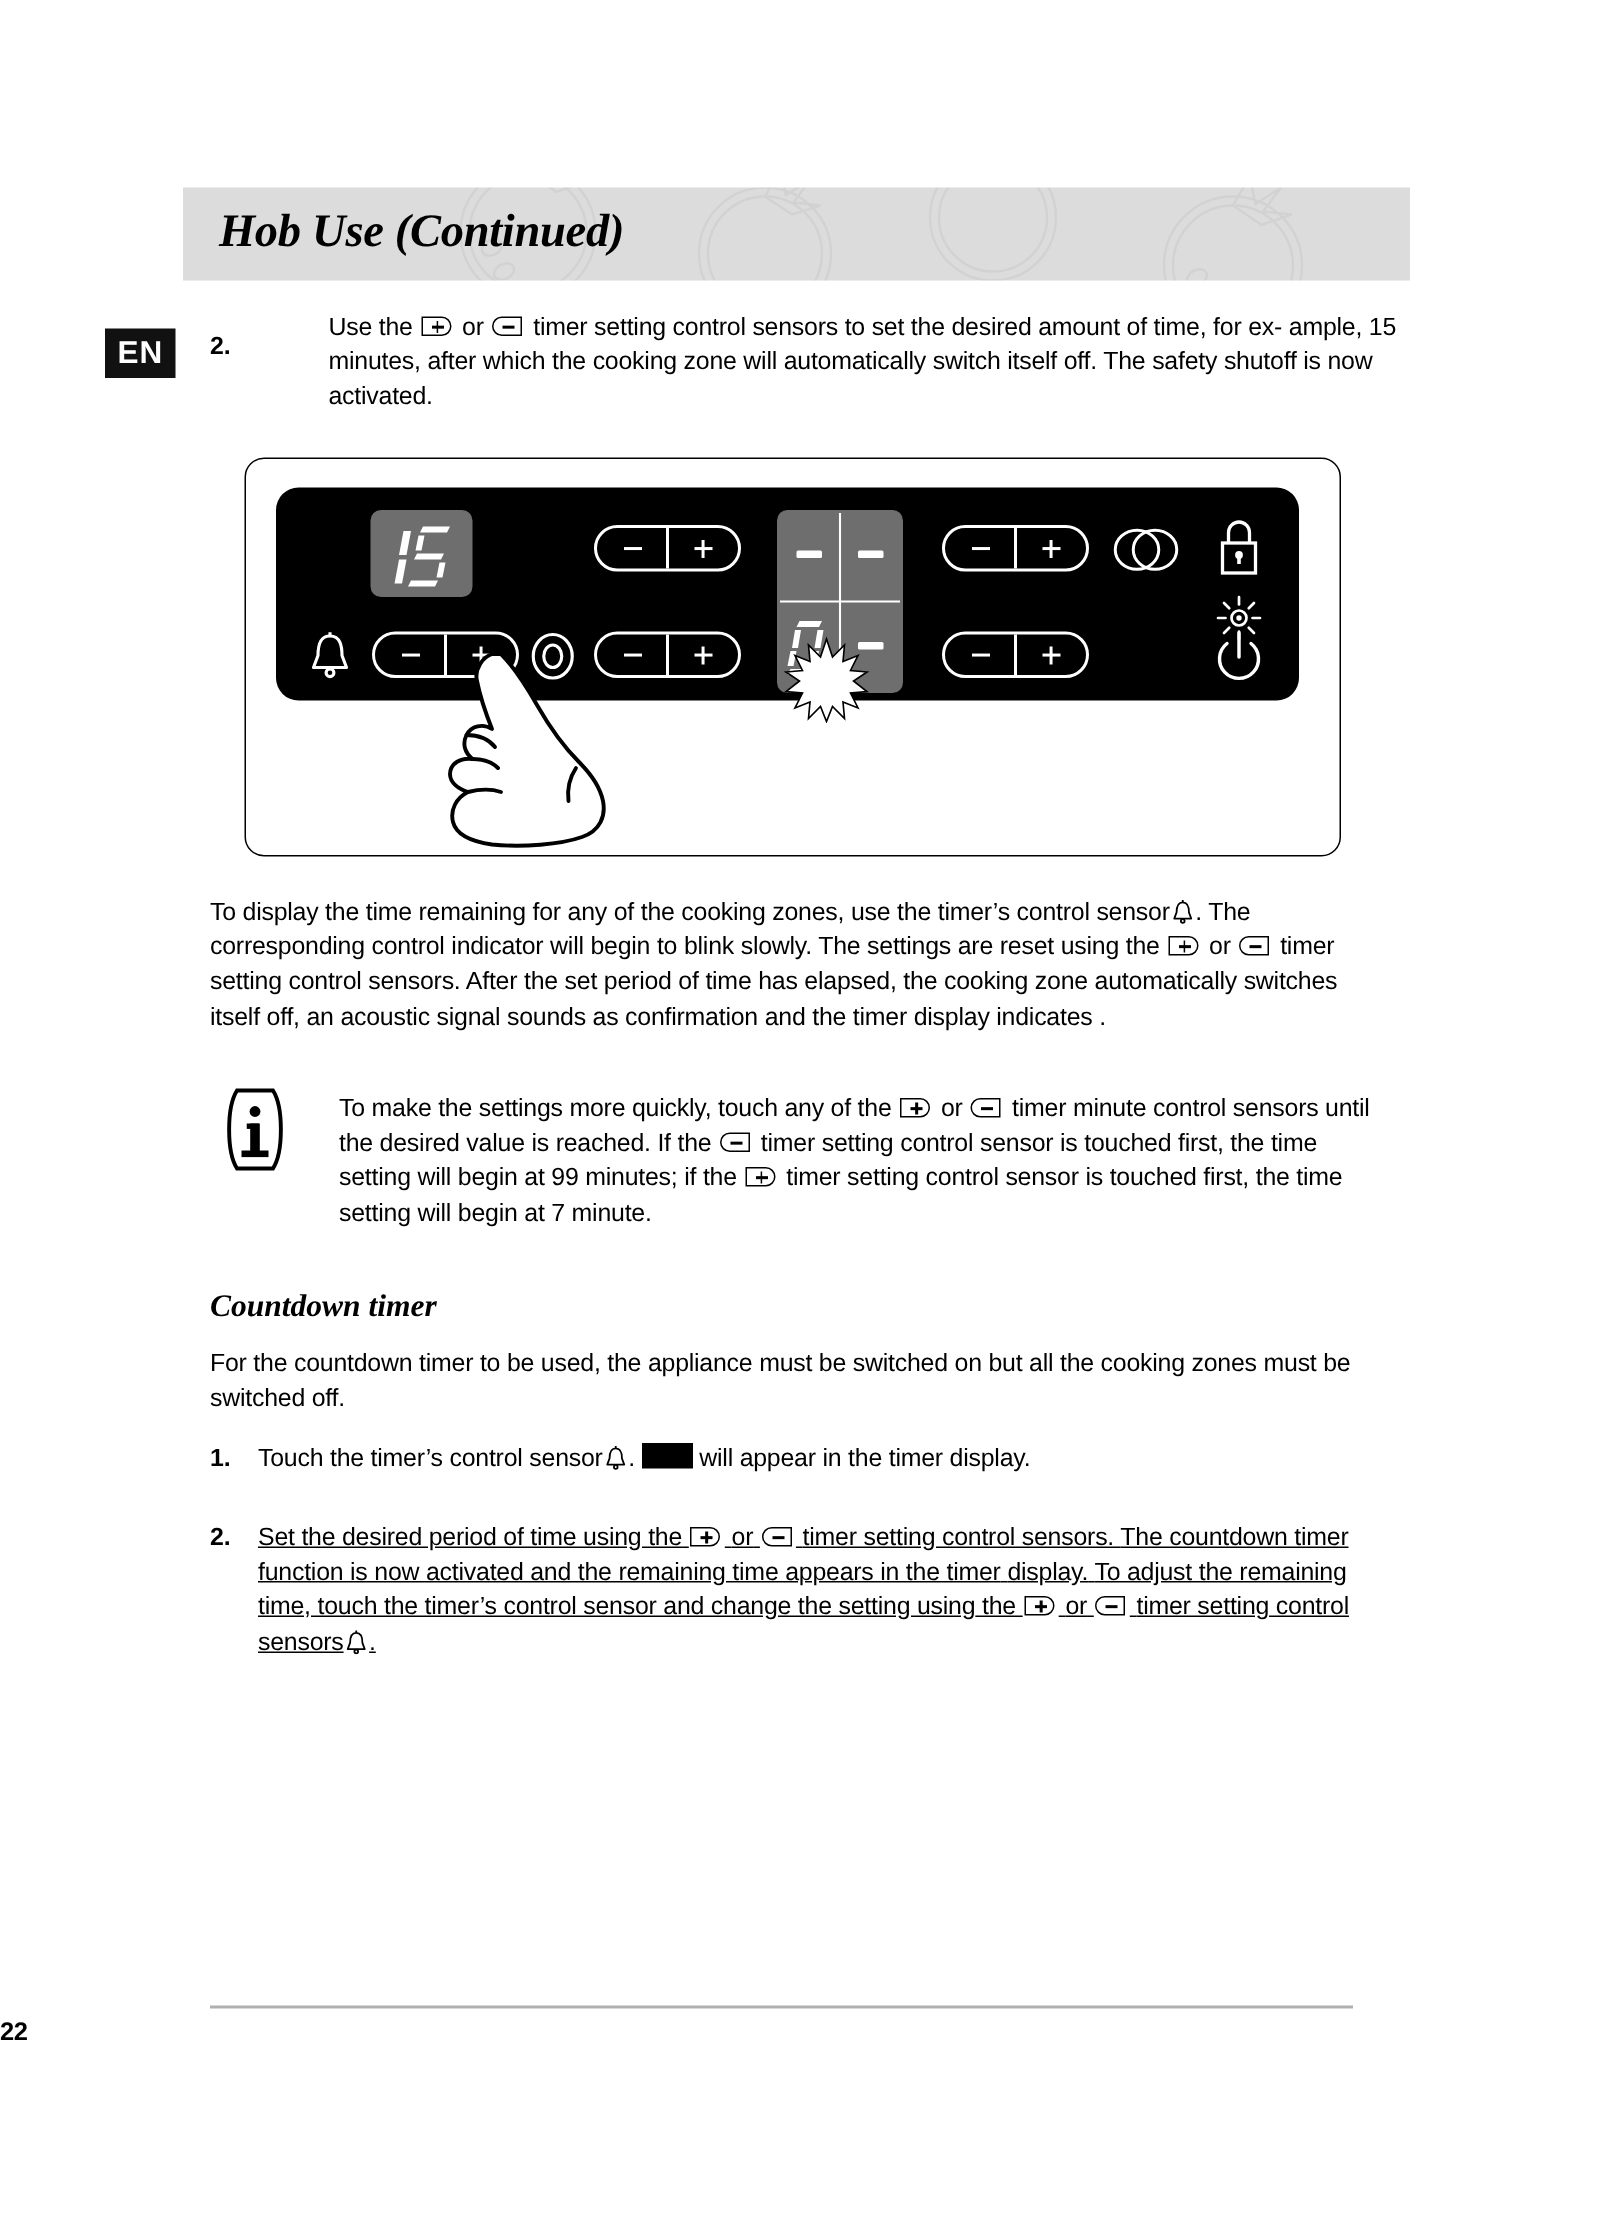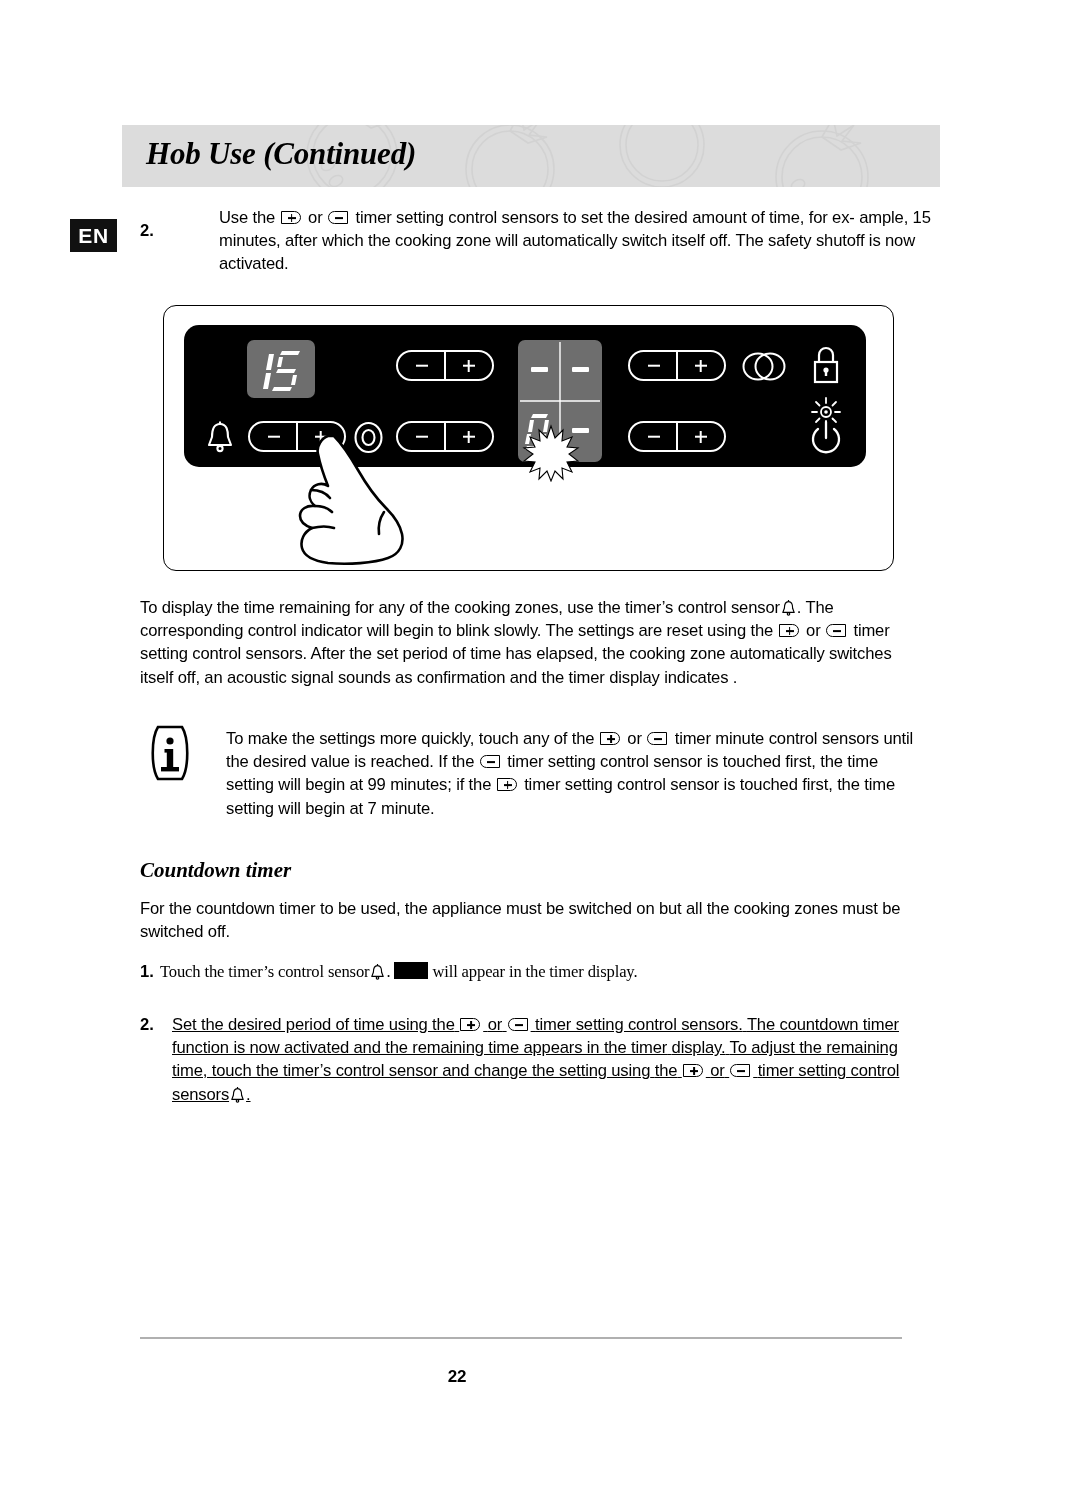--- a/index.html
+++ b/index.html
@@ -212,25 +212,23 @@
     top: 1337px;
     width: 762px;
     height: 2px;
     background: #b0b0b0;
   }
   .page-number {
     position: absolute;
     left: 0;
     top: 1345px;
     width: 914px;
-    text-align: center;
     font-size: 17px;
     font-weight: bold;
     letter-spacing: -0.3px;
-    margin-top: 22px;
   }
 </style>
 </head>
 <body>
 
 <div class="header-band">
   <svg class="header-watermarks" viewBox="0 0 818 62">
     <g fill="none" stroke="#d2d2d2" stroke-width="1.6">
       <circle cx="388" cy="44" r="44"></circle>
       <circle cx="388" cy="44" r="38"></circle>
@@ -454,21 +452,21 @@
 </div>
 
 <div style="position:absolute; left:140px; top:858px; font-family:'Liberation Serif', serif; font-style:italic; font-weight:bold; font-size:21px;">Countdown timer</div>
 
 <div class="txt" style="left:140px; top:897px; width:780px;">
   <span>For the countdown timer to be used, the appliance must be switched on but all the cooking</span>
   <span>zones must be switched off.</span>
 </div>
 
 <div class="num-marker" style="left:140px; top:960px;">1.</div>
-<div class="txt" style="left:160px; top:960px; width:740px;font-family:Liberation Serif, serif;">
+<div class="txt" style="left:172px; top:960px; width:740px;">
   <span>Touch the timer’s control sensor</span><svg class="bell-inline" viewBox="0 0 28 33">
       <g fill="none" stroke="#000" stroke-width="2.3" stroke-linejoin="round">
         <path d="M14 5 C 7 5 6 12 6 18 L3 26 L25 26 L22 18 C22 12 21 5 14 5 Z"></path>
         <path d="M14 2 L14 5"></path>
         <circle cx="14" cy="29" r="2.4"></circle>
       </g>
     </svg><span>.</span>
   <span class="blk"></span>
   <span>will appear in the timer display.</span>
 </div>

